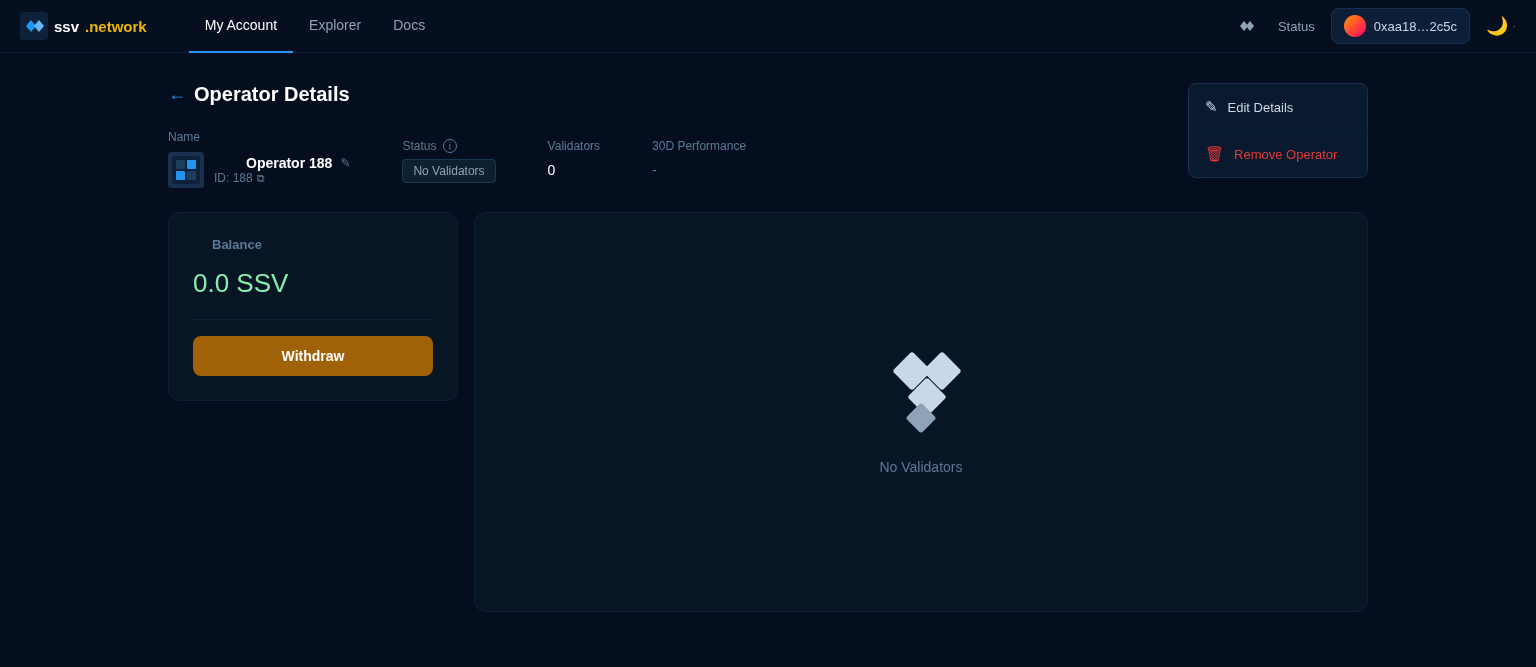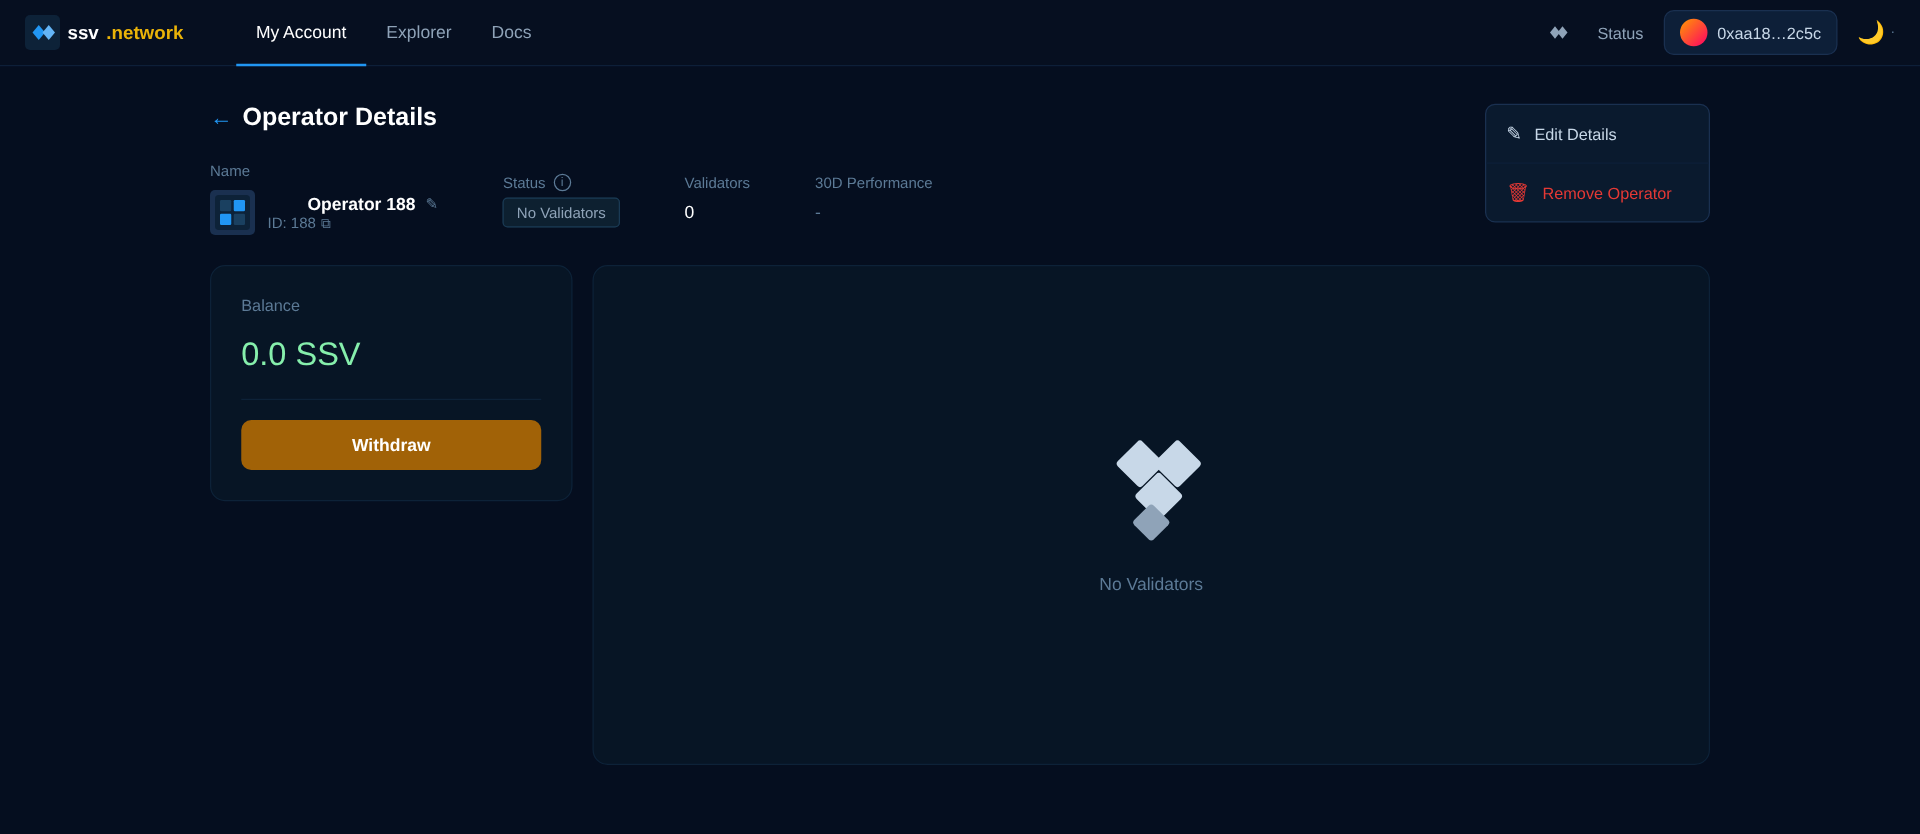--- a/index.html
+++ b/index.html
@@ -238,22 +238,23 @@
     }
     .card {
       background: #071525;
       border: 1px solid #0d2238;
       border-radius: 12px;
       padding: 24px;
     }
     .card-title {
       font-size: 13px;
       color: #5c7a96;
-      font-weight: 400;
+      font-weight: 700;
       margin-bottom: 16px;
+      margin-left: 19px;
     }
     .card-value {
       font-size: 26px;
       font-weight: 400;
       color: #86efac;
       margin-bottom: 20px;
     }
     .card-divider {
       border: none;
       border-top: 1px solid #0d2238;

